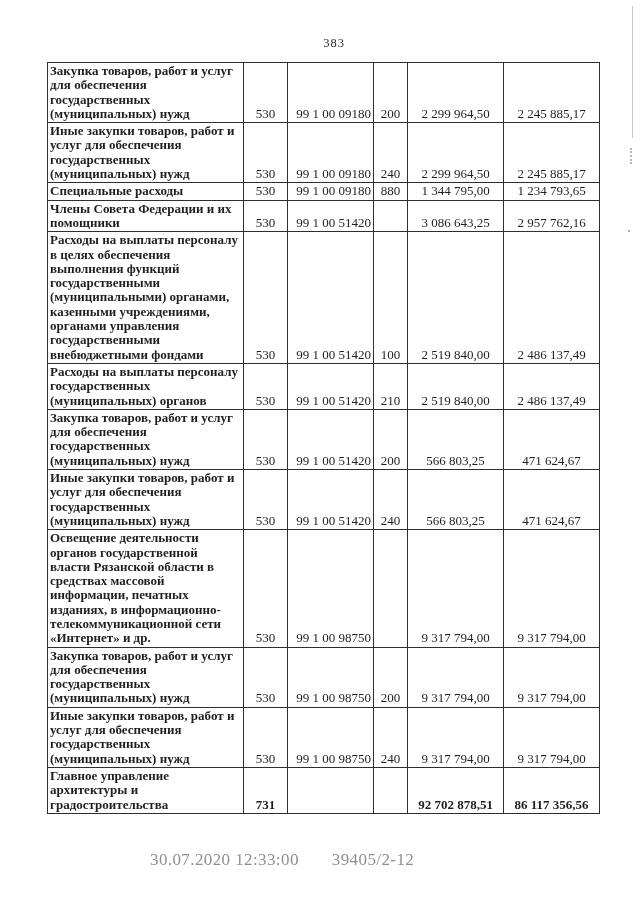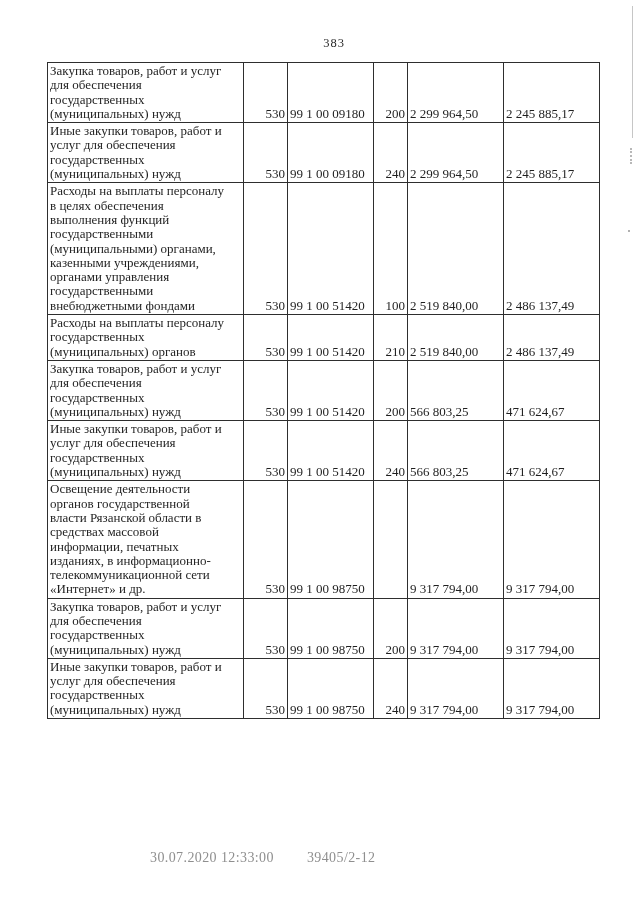--- a/index.html
+++ b/index.html
@@ -40,44 +40,45 @@
     border: 1px solid #2e2e2e;
     vertical-align: bottom;
     padding: 1px 2px;
     overflow: hidden;
   }
   td.td-name {
     vertical-align: top;
     white-space: pre-line;
     padding-left: 4px;
     padding-right: 2px;
+    font-weight: bold;
   }
   td.td-code, td.td-vr {
+    text-align: center;
+    white-space: nowrap;
+  }
+  td.td-kbk {
     text-align: right;
     white-space: nowrap;
   }
-  td.td-kbk {
-    text-align: left;
-    white-space: nowrap;
-  }
   td.td-amt {
-    text-align: left;
+    text-align: center;
     white-space: nowrap;
     padding-right: 6px;
   }
   tr.bold td {
     font-weight: bold;
   }
   .footer-stamp {
     position: absolute;
     left: 150px;
     top: 850px;
     display: flex;
     gap: 33px;
-    font-size: 14px;
+    font-size: 17px;
     letter-spacing: 0.4px;
     color: #8f8f8f;
   }
   .scan-artifact-line {
     position: absolute;
     left: 632px;
     top: 6px;
     width: 1px;
     height: 132px;
     background: #c6c6c6;
@@ -130,20 +131,37 @@
 услуг для обеспечения
 государственных
 (муниципальных) нужд</td>
         <td class="td-code">530</td>
         <td class="td-kbk">99 1 00 09180</td>
         <td class="td-vr">240</td>
         <td class="td-amt">2 299 964,50</td>
         <td class="td-amt">2 245 885,17</td>
       </tr>
       <tr>
+        <td class="td-name">Специальные расходы</td>
+        <td class="td-code">530</td>
+        <td class="td-kbk">99 1 00 09180</td>
+        <td class="td-vr">880</td>
+        <td class="td-amt">1 344 795,00</td>
+        <td class="td-amt">1 234 793,65</td>
+      </tr>
+      <tr>
+        <td class="td-name">Члены Совета Федерации и их
+помощники</td>
+        <td class="td-code">530</td>
+        <td class="td-kbk">99 1 00 51420</td>
+        <td class="td-vr"></td>
+        <td class="td-amt">3 086 643,25</td>
+        <td class="td-amt">2 957 762,16</td>
+      </tr>
+      <tr>
         <td class="td-name">Расходы на выплаты персоналу
 в целях обеспечения
 выполнения функций
 государственными
 (муниципальными) органами,
 казенными учреждениями,
 органами управления
 государственными
 внебюджетными фондами</td>
         <td class="td-code">530</td>
@@ -214,20 +232,30 @@
         <td class="td-name">Иные закупки товаров, работ и
 услуг для обеспечения
 государственных
 (муниципальных) нужд</td>
         <td class="td-code">530</td>
         <td class="td-kbk">99 1 00 98750</td>
         <td class="td-vr">240</td>
         <td class="td-amt">9 317 794,00</td>
         <td class="td-amt">9 317 794,00</td>
       </tr>
+      <tr class="bold">
+        <td class="td-name">Главное управление
+архитектуры и
+градостроительства</td>
+        <td class="td-code">731</td>
+        <td class="td-kbk"></td>
+        <td class="td-vr"></td>
+        <td class="td-amt">92 702 878,51</td>
+        <td class="td-amt">86 117 356,56</td>
+      </tr>
     </tbody>
 </table>
 
 <div class="footer-stamp">
   <span>30.07.2020 12:33:00</span>
   <span>39405/2-12</span>
 </div>
 
 <div class="scan-artifact-line"></div>
 <div class="scan-artifact-dashes"></div>

